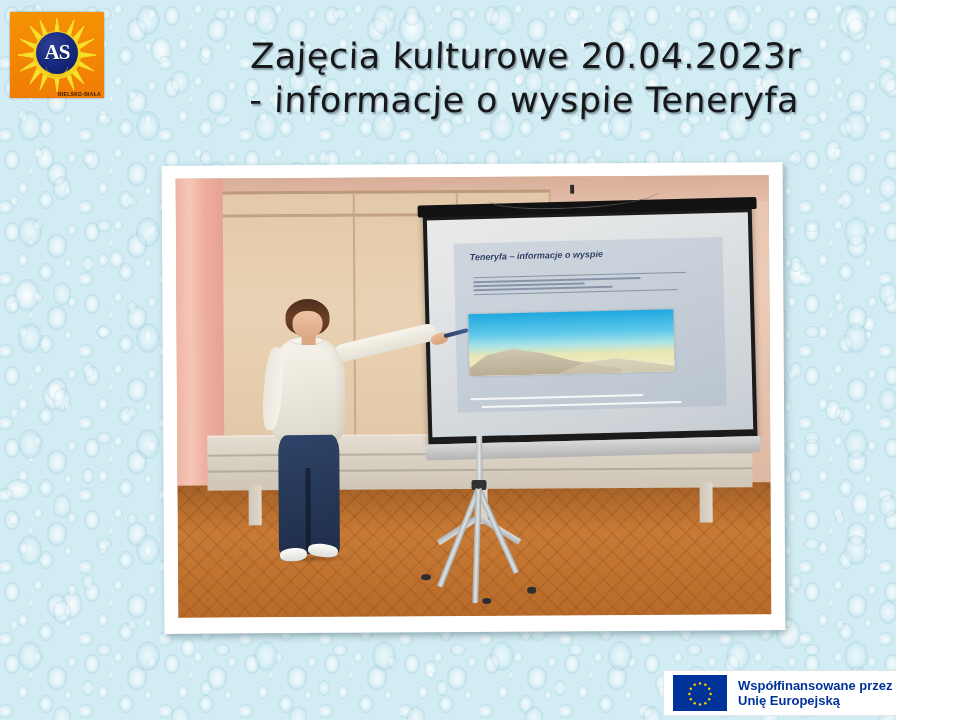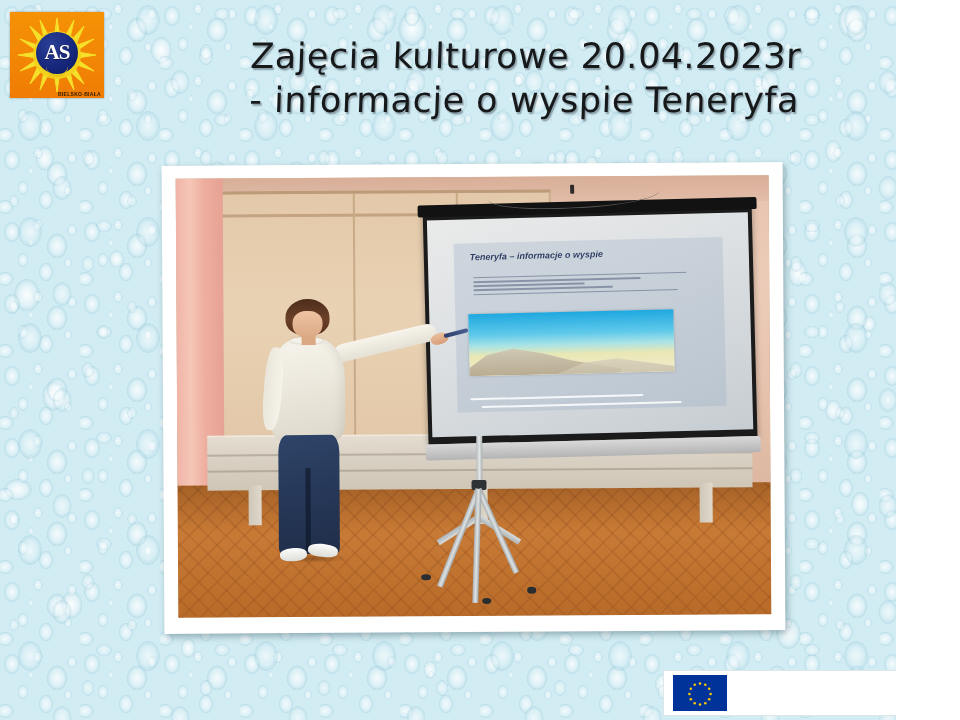--- a/index.html
+++ b/index.html
@@ -577,15 +577,19 @@
           <circle cx="32.3" cy="28.2" r="1.25"></circle>
           <circle cx="27" cy="29.6" r="1.25"></circle>
           <circle cx="21.7" cy="28.2" r="1.25"></circle>
           <circle cx="17.8" cy="24.3" r="1.25"></circle>
           <circle cx="16.4" cy="19" r="1.25"></circle>
           <circle cx="17.8" cy="13.7" r="1.25"></circle>
           <circle cx="21.7" cy="9.8" r="1.25"></circle>
         </g>
       </svg>
     </div>
+    <div id="eu-text">
+      <div>Współfinansowane przez</div>
+      <div>Unię Europejską</div>
+    </div>
   </div>
 
 </div>
 
 </body></html>

